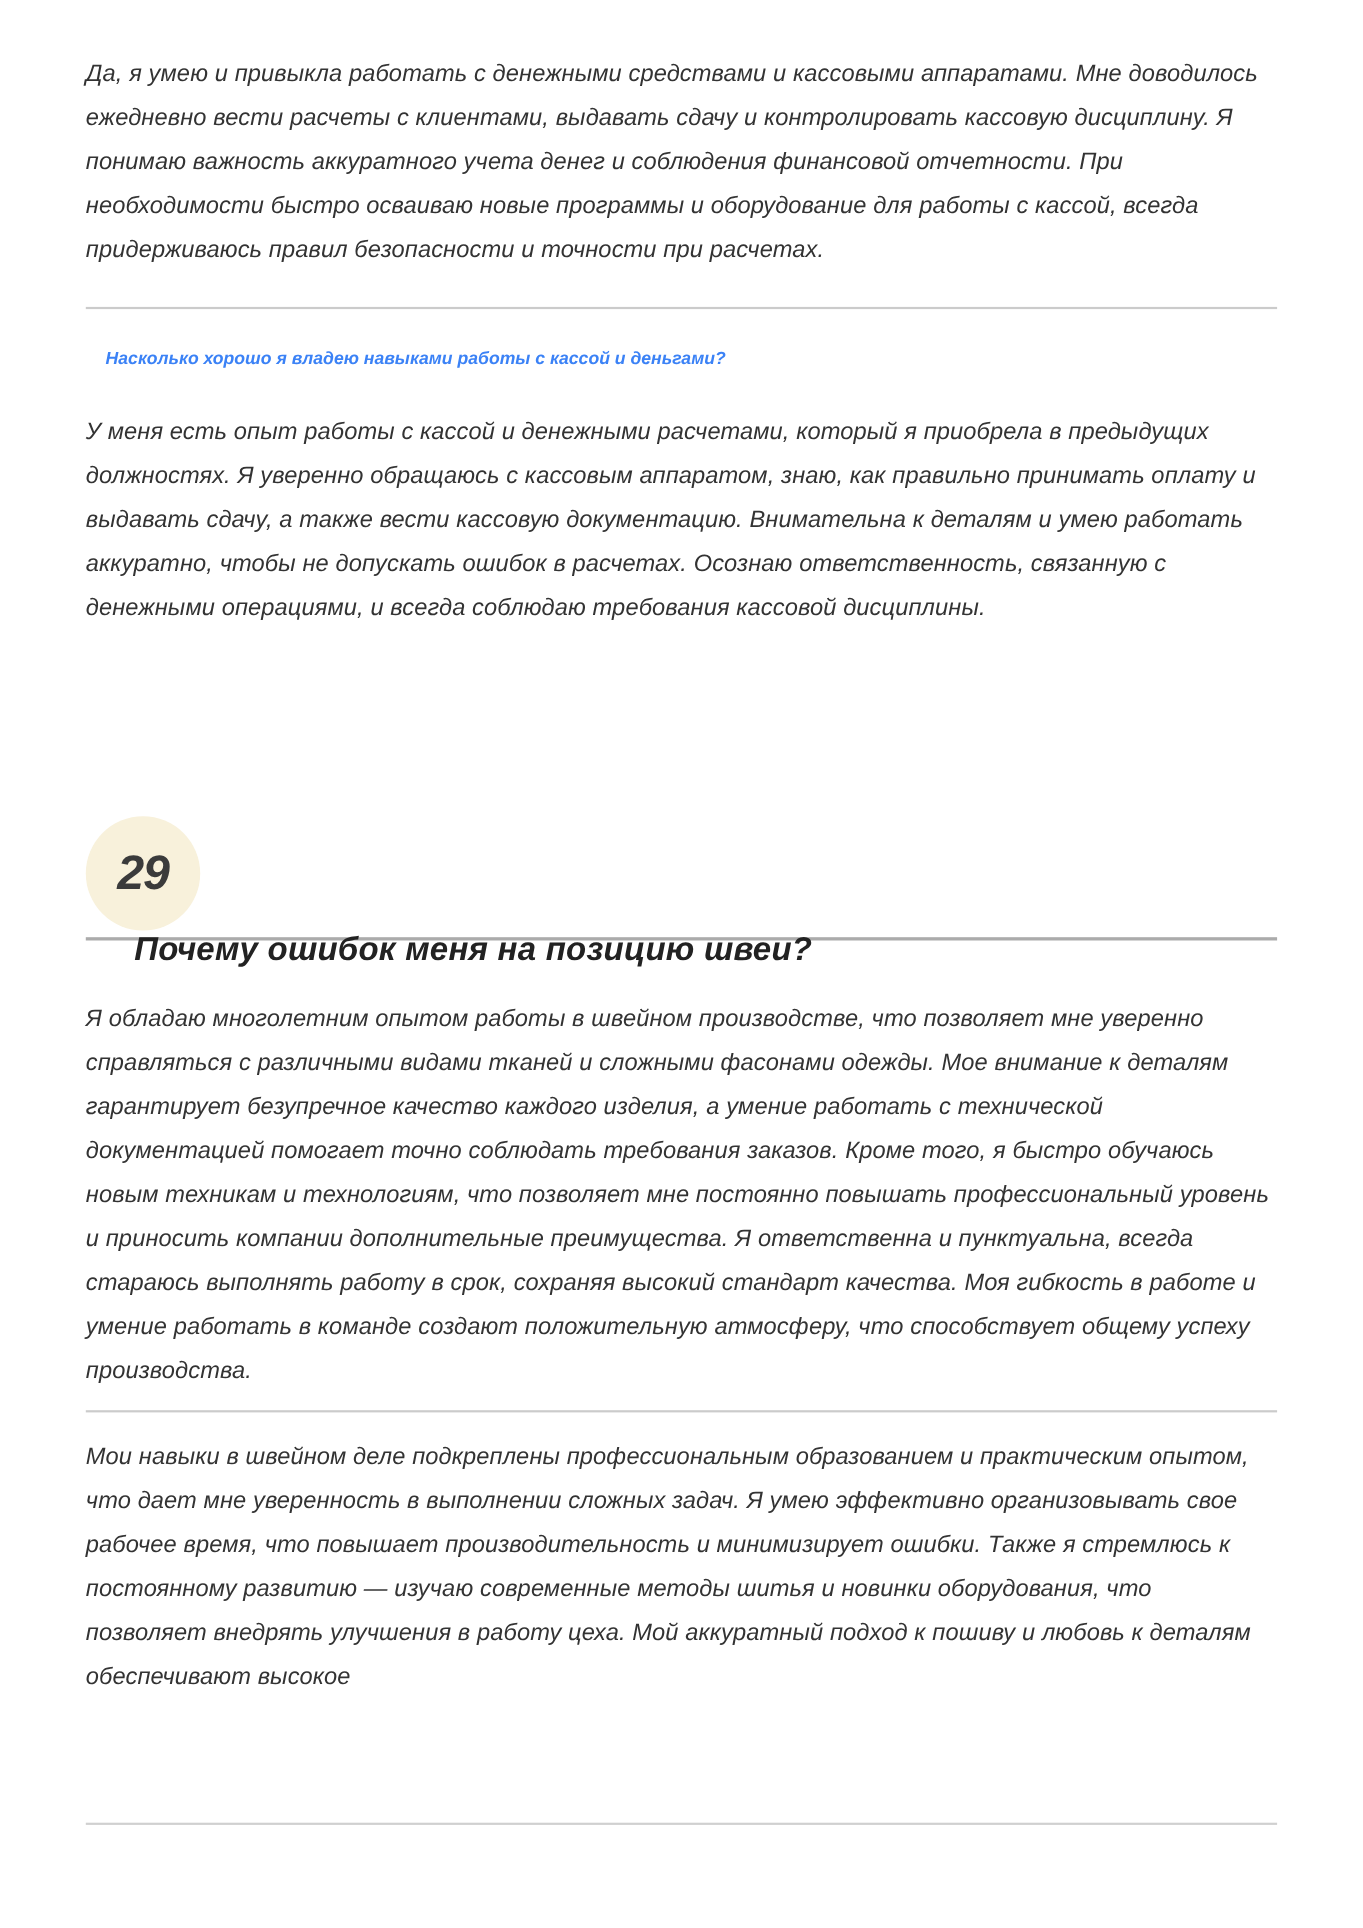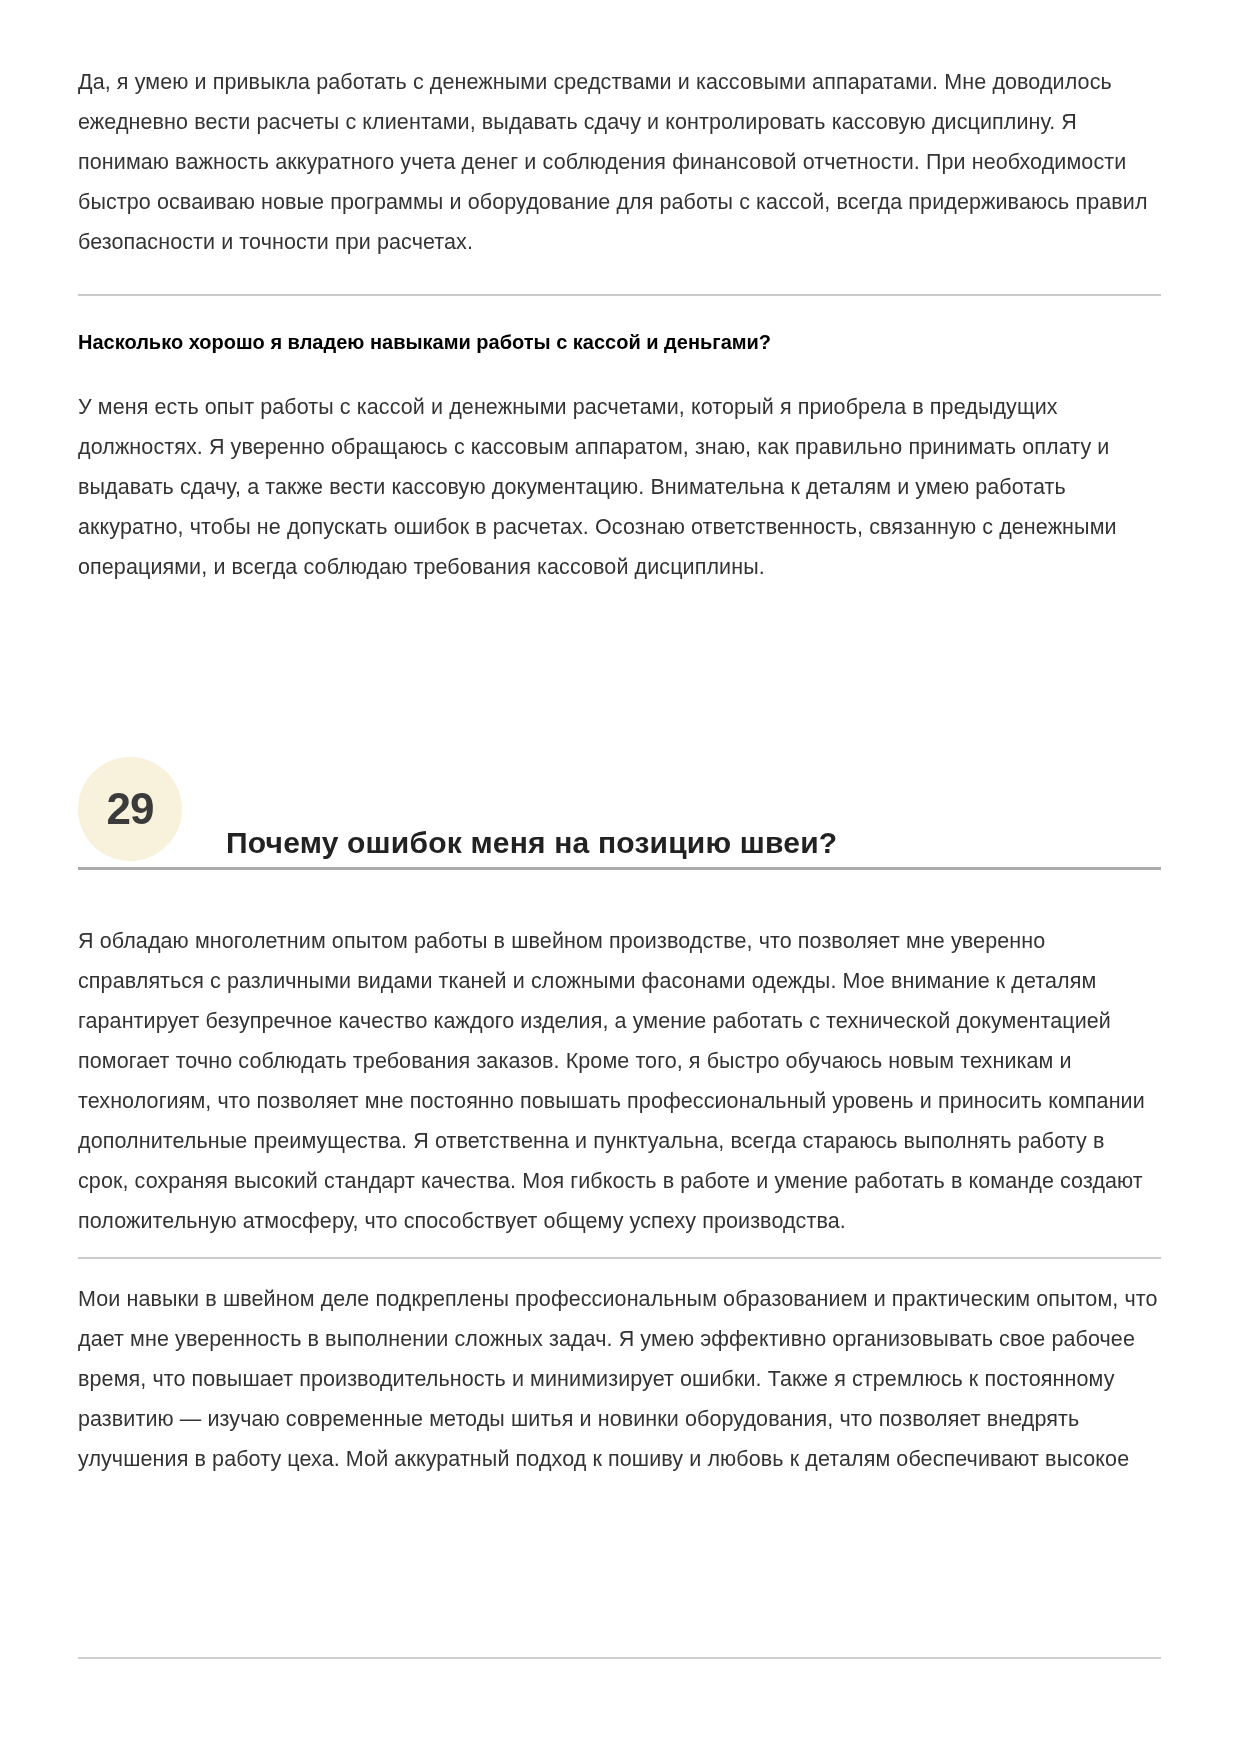--- a/index.html
+++ b/index.html
@@ -12,22 +12,23 @@
     height: 1753px;
     overflow: hidden;
     font-family: "Liberation Sans", "DejaVu Sans", sans-serif;
     color: #333333;
   }
   .doc {
     position: relative;
     box-sizing: border-box;
     width: 1083px;
     margin-left: 78px;
-    padding-top: 62px;
+    padding-top: 47px;
     height: 1660px;
+    font-style: italic;
   }
   .para {
     margin: 0;
     font-size: 21.5px;
     line-height: 40px;
     letter-spacing: 0.1px;
     color: #333333;
   }
   .rule {
     border: none;
@@ -36,32 +37,33 @@
     background: #cbcbcb;
   }
   .rule-light-2 { margin-top: 16px; }
   .rule-strong {
     border: none;
     margin: 6px 0 0 0;
     height: 3px;
     background: #ababab;
   }
   .question-bold {
-    margin: 26px 0 0 0;
-    font-size: 20px;
+    margin: 26px 0 0 18px;
+    font-size: 16px;
     line-height: 40px;
     font-weight: bold;
-    color: #000000;
+    color: #3b82f6;
   }
   .para-2 { margin-top: 25px; }
   .section-head {
     margin-top: 170px;
     display: flex;
-    align-items: flex-end;
+    align-items: flex-start;
     height: 104px;
+    flex-direction: column;
   }
   .badge {
     flex: 0 0 auto;
     width: 104px;
     height: 104px;
     border-radius: 50%;
     background: #f8f1db;
     display: flex;
     align-items: center;
     justify-content: center;

